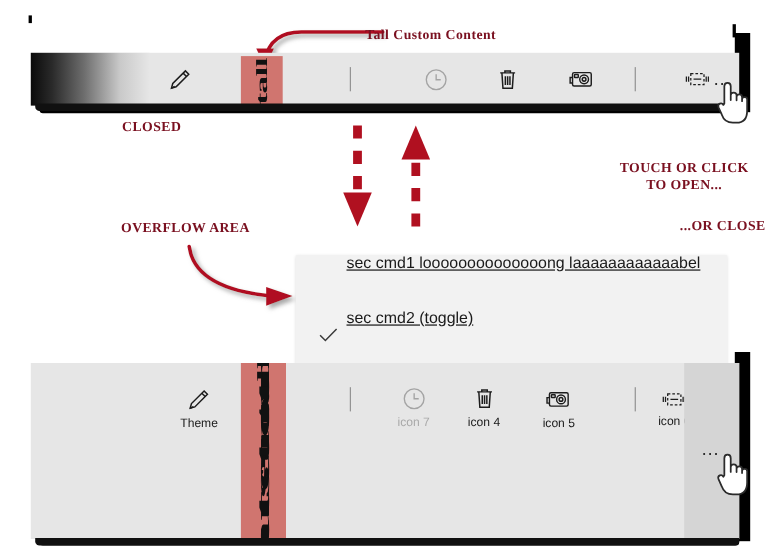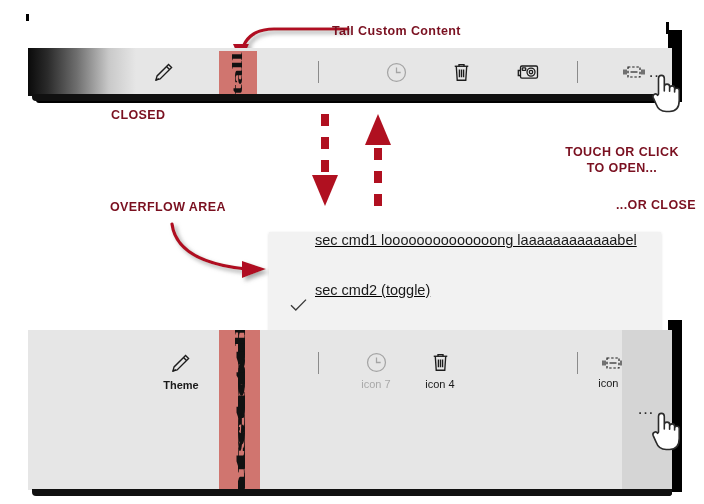--- a/index.html
+++ b/index.html
@@ -10,21 +10,21 @@
     font-family:"Liberation Sans", sans-serif;
     position:relative;
     overflow:hidden;
   }
   .stage { position:absolute; left:0; top:0; width:704px; height:504px; }
 
   
   .anno {
     position:absolute;
     color:#7a1020;
-    font-family:Liberation Sans, sans-serif;
+    font-family:Liberation Serif, serif;
     font-weight:bold;
     font-size:12.5px;
     letter-spacing:0.4px;
     white-space:pre-line;
     line-height:1.25;
   }
   .anno.center { text-align:center; }
   .anno.right { text-align:right; }
 
   
@@ -303,21 +303,21 @@
         </svg>
       </span>
       <span class="m-label">sec cmd2 (toggle)</span>
     </div>
   </div>
 
   <div class="anno" style="left:65px; top:313px;margin-top:48px;">OPENED</div>
 
   <div id="opened-toolbar">
 
-    <div class="tb-item" style="left:118px; top:12px; width:70px; height:56px;font-weight:bold;">
+    <div class="tb-item" style="left:118px; top:12px; width:70px; height:56px;">
       <span class="ico">
         <svg width="26" height="26" viewBox="0 0 24 24" fill="none" stroke="#1c1c1c" stroke-width="1.25">
           <path d="M4.5 19.5 L5.6 15.6 L16.2 5 L19 7.8 L8.4 18.4 Z"></path>
           <path d="M14.3 6.9 L17.1 9.7"></path>
           <path d="M4.5 19.5 L7.2 18.1"></path>
         </svg>
       </span>
       <span class="tb-label">Theme</span>
     </div>
 
@@ -344,20 +344,32 @@
         <svg width="25" height="25" viewBox="0 0 24 24" fill="none" stroke="#1c1c1c" stroke-width="1.3">
           <path d="M5.5 6 H18.5"></path>
           <path d="M9.6 6 V4.4 H14.4 V6"></path>
           <path d="M7 6 L7.9 19.4 H16.1 L17 6"></path>
           <path d="M10 9 V16.6 M12 9 V16.6 M14 9 V16.6"></path>
         </svg>
       </span>
       <span class="tb-label">icon 4</span>
     </div>
 
+    <div class="tb-item" style="left:445px; top:12px; width:70px; height:56px;">
+      <span class="ico">
+        <svg width="26" height="26" viewBox="0 0 26 26" fill="none" stroke="#1c1c1c" stroke-width="1.3">
+          <rect x="4.5" y="7" width="17" height="12.2" rx="1.4"></rect>
+          <circle cx="15" cy="13.1" r="4"></circle>
+          <circle cx="15" cy="13.1" r="1.7"></circle>
+          <rect x="6.3" y="8.8" width="3.4" height="2.6" rx="0.5"></rect>
+          <path d="M4.5 11.5 L2.3 11.5 L2.3 16.5 L4.5 16.5"></path>
+        </svg>
+      </span>
+      <span class="tb-label">icon 5</span>
+    </div>
 
     <div class="tb-sep" style="left:549px; top:22px; height:22px;"></div>
 
     <div class="tb-item" style="left:550px; top:12px; width:70px; height:56px;">
       <span class="ico">
         <svg width="28" height="22" viewBox="0 0 28 22" fill="none" stroke="#1c1c1c" stroke-width="1.15">
           <rect x="8" y="6" width="12" height="10" stroke-dasharray="2.4 1.8"></rect>
           <path d="M10.5 11 H17.5"></path>
           <path d="M4 8.6 V13.4 M6 8.6 V13.4 M22 8.6 V13.4 M24 8.6 V13.4"></path>
         </svg>

